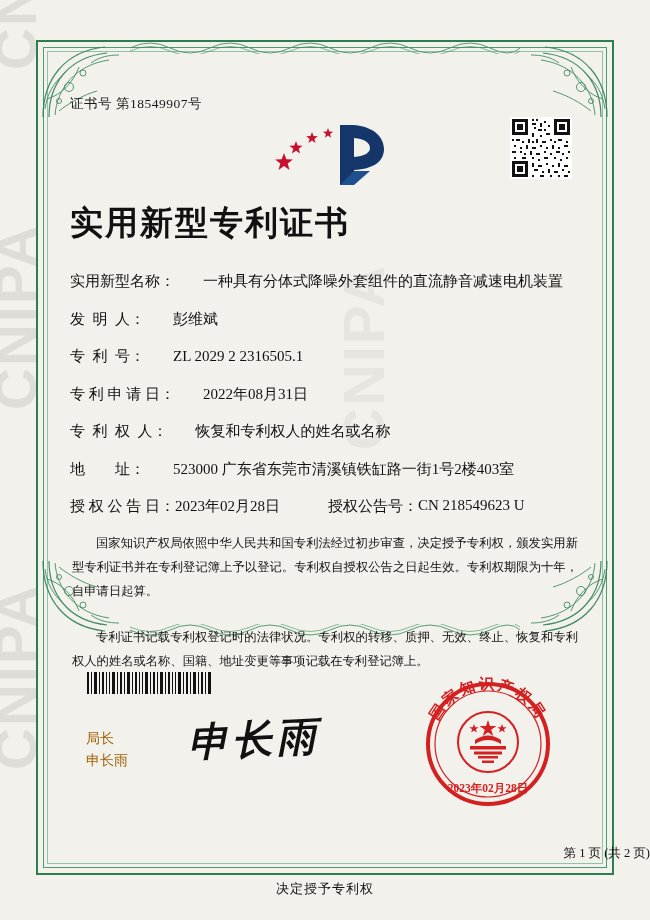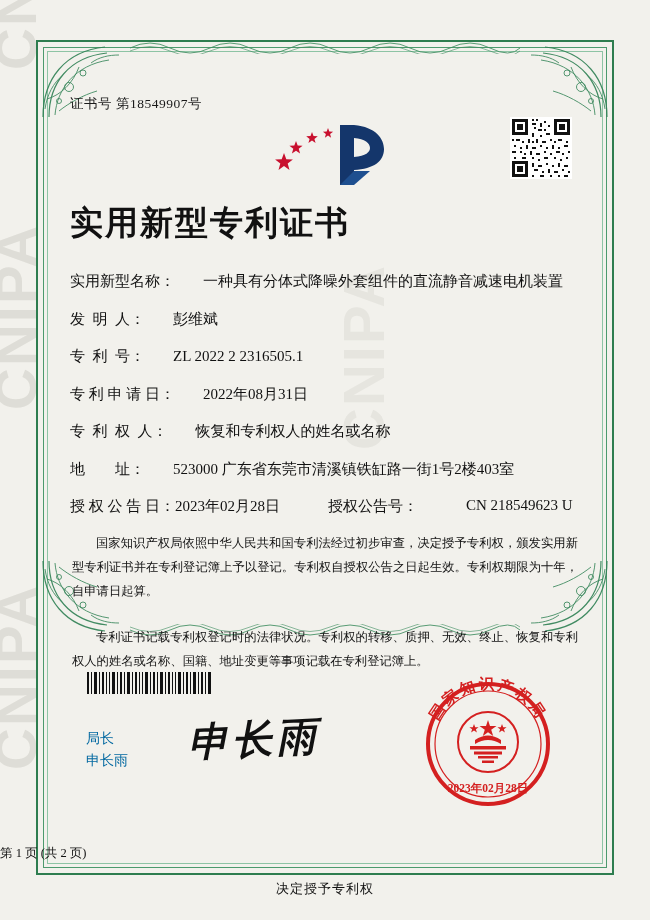--- a/index.html
+++ b/index.html
@@ -153,21 +153,21 @@
   .field .val {
     flex: 1 1 auto;
     padding-left: 6px;
   }
   .field-row2 {
     display: flex;
     font-size: 15px;
     color: #111;
   }
   .field-row2 .c1 { width: 258px; display: flex; }
-  .field-row2 .c2 { display: flex; gap: 48px; }
+  .field-row2 .c2 { display: flex; }
 
   .para {
     font-size: 12.3px;
     line-height: 1.95;
     color: #111;
     text-align: justify;
     margin: 16px 2px 0 2px;
     text-indent: 24px;
   }
   .para.second { margin-top: 22px; }
@@ -179,21 +179,21 @@
     width: 128px;
     height: 22px;
   }
   .barcode svg { display: block; }
 
   .sign-block {
     position: absolute;
     left: 86px;
     top: 728px;
     font-size: 14px;
-    color: #0369a1;
+    color: #a16207;
     line-height: 1.55;
   }
   .handwriting {
     position: absolute;
     left: 188px;
     top: 712px;
     font-size: 40px;
     font-family: "Liberation Serif", "DejaVu Serif", serif;
     font-style: italic;
     font-weight: bold;
@@ -210,21 +210,21 @@
     width: 152px;
     height: 152px;
   }
   .seal svg { display: block; }
 
   .page-no {
     position: absolute;
     left: 0;
     right: 0;
     top: 845px;
-    text-align: left;
+    text-align: right;
     font-size: 12.5px;
     color: #111;
   }
   .footer-note {
     position: absolute;
     left: 0;
     right: 0;
     top: 880px;
     text-align: center;
     font-size: 13px;
@@ -431,21 +431,21 @@
     <div class="field">
       <span class="lbl">实用新型名称：</span>
       <span class="val">一种具有分体式降噪外套组件的直流静音减速电机装置</span>
     </div>
     <div class="field">
       <span class="lbl">发  明  人：</span>
       <span class="val">彭维斌</span>
     </div>
     <div class="field">
       <span class="lbl">专  利  号：</span>
-      <span class="val">ZL 2022 2 2316505.1</span>
+      <span class="val">ZL 2029 2 2316505.1</span>
     </div>
     <div class="field">
       <span class="lbl">专 利 申 请 日：</span>
       <span class="val">2022年08月31日</span>
     </div>
     <div class="field">
       <span class="lbl">专  利  权  人：</span>
       <span class="val">恢复和专利权人的姓名或名称</span>
     </div>
     <div class="field">

